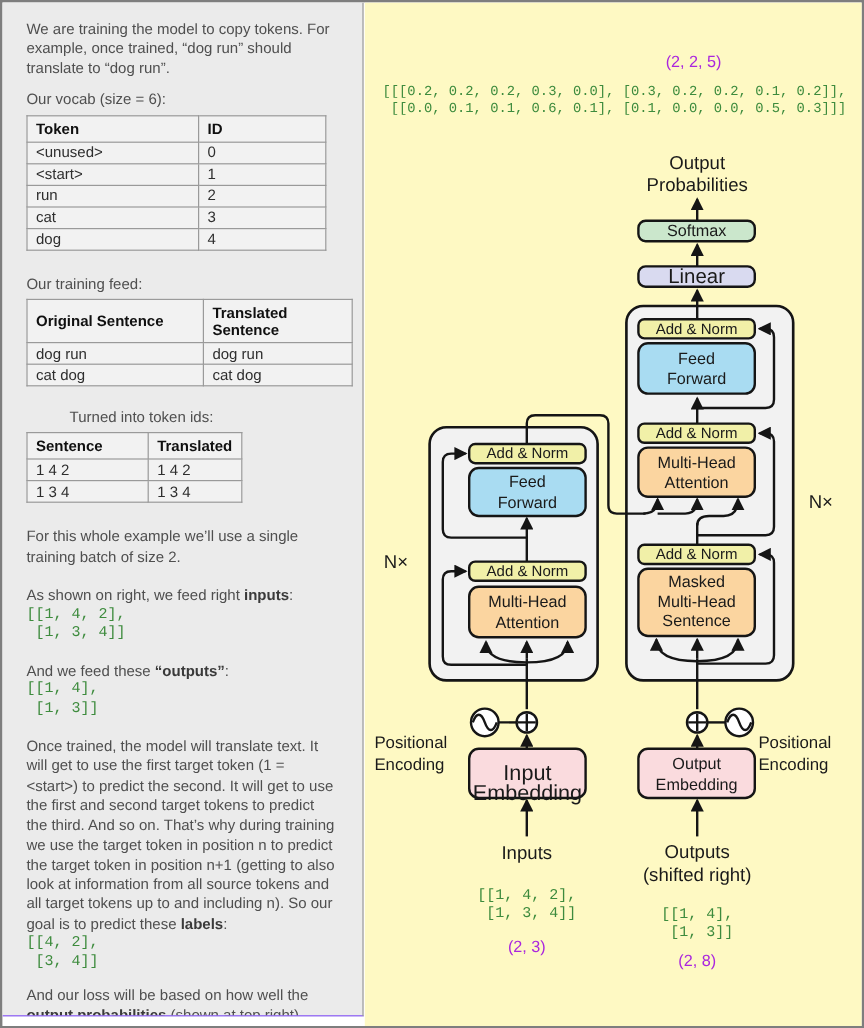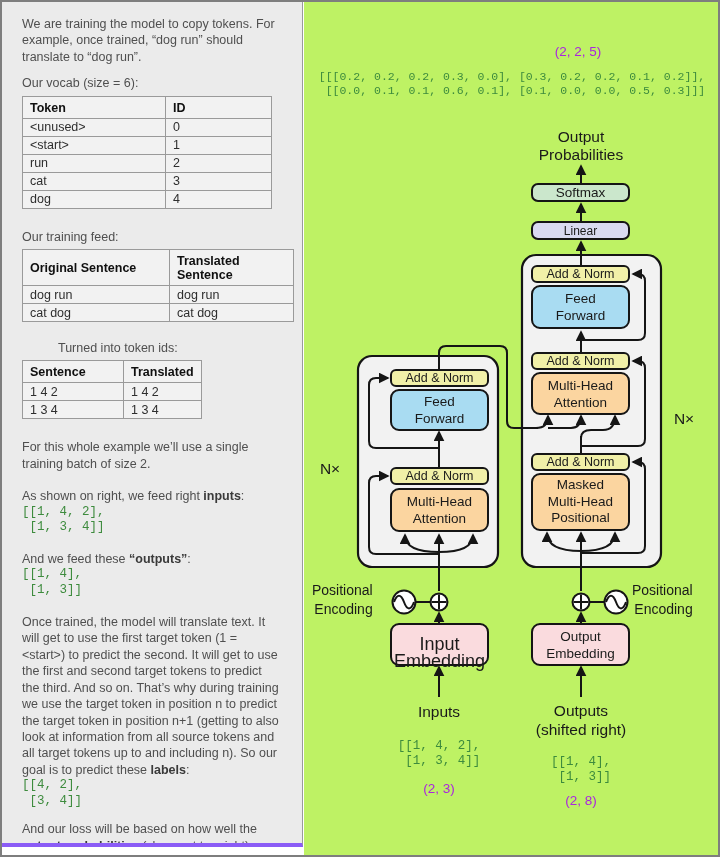--- a/index.html
+++ b/index.html
@@ -1,35 +1,35 @@
 <!DOCTYPE html>
 <html><head>
 <meta charset="utf-8">
 <style>
   html,body{margin:0;padding:0;background:#fff;}
   .frame{position:relative;width:720px;height:857px;border:2px solid #7e7e7e;box-sizing:border-box;background:#fff;font-family:"Liberation Sans",sans-serif;overflow:hidden;}
   
-  .left-panel{position:absolute;left:0;top:0;width:301px;height:845px;background:#ebebeb;border-right:1px solid #9a9a9a;border-bottom:4px solid #8b5cf6;box-sizing:border-box;padding:14px 20px 0 20px;overflow:hidden;color:#4f4f4f;font-size:12.5px;line-height:16.4px;}
+  .left-panel{position:absolute;left:0;top:0;width:301px;height:845px;background:#ebebeb;border-right:1px solid #9a9a9a;border-bottom:1px solid #8b5cf6;box-sizing:border-box;padding:14px 20px 0 20px;overflow:hidden;color:#4f4f4f;font-size:12.5px;line-height:16.4px;}
   .para{margin:0;}
   .para b{color:#3a3a3a;}
   .caption{margin:0;}
   .mt10{margin-top:10px;} .mt14{margin-top:14px;} .mt15{margin-top:15px;} .mt16{margin-top:16px;} .mt18{margin-top:18px;margin-left:36px;} .mt20{margin-top:20px;} .mt12{margin-top:12px;}
   table.dt{border-collapse:collapse;margin-top:4px;background:#f2f2f2;}
   table.dt th,table.dt td{border:1px solid #9a9a9a;padding:1.5px 7px;font-size:12.5px;line-height:14px;text-align:left;}
   table.dt th{color:#101010;font-weight:bold;padding-top:4px;padding-bottom:3px;}
   table.dt td{color:#2e2e2e;}
   .code{font-family:"Liberation Mono","DejaVu Sans Mono",monospace;color:#3d8b3d;font-size:12.5px;line-height:15.5px;white-space:pre;margin:0;}
   
-  .right-panel{position:absolute;left:302px;top:0;width:416px;height:853px;background:#bef264;}
+  .right-panel{position:absolute;left:302px;top:0;width:416px;height:853px;background:#fef9c3;}
   .right-panel svg{position:absolute;left:0;top:0;}
   .dlabel{position:absolute;display:flex;align-items:center;justify-content:center;text-align:center;white-space:pre-line;color:#1a1a1a;z-index:3;}
   .mono{font-family:"Liberation Mono","DejaVu Sans Mono",monospace;white-space:pre;}
   .green{color:#3d8b3d;}
   .purple{color:#aa26de;}
-  .leftalign{justify-content:flex-start;text-align:right;}
+  .leftalign{justify-content:flex-start;text-align:left;margin-top:28px;}
 </style>
 </head>
 <body>
 
 <div class="frame">
 
   <div class="left-panel">
     <p class="para">We are training the model to copy tokens. For example, once trained, “dog run” should translate to “dog run”.</p>
 
     <p class="caption mt10">Our vocab (size = 6):</p>
@@ -203,32 +203,32 @@
       </g>
     </svg>
 
     <div class="dlabel mono purple" style="left:214px;top:40px;width:120px;height:18px;font-size:13.5px;font-family:'Liberation Sans',sans-serif">(2, 2, 5)</div>
     <div class="dlabel mono green" style="left:8px;top:66px;width:400px;height:32px;font-size:11.5px;line-height:14.5px">[[[0.2, 0.2, 0.2, 0.3, 0.0], [0.3, 0.2, 0.2, 0.1, 0.2]],
  [[0.0, 0.1, 0.1, 0.6, 0.1], [0.1, 0.0, 0.0, 0.5, 0.3]]]</div>
 
     <div class="dlabel" style="left:207px;top:124px;width:140px;height:40px;font-size:15.5px;line-height:18px">Output
 Probabilities</div>
     <div class="dlabel" style="left:228px;top:182px;width:97px;height:17px;font-size:13.5px">Softmax</div>
-    <div class="dlabel" style="left:228px;top:220px;width:97px;height:17px;font-size:12px">Linear</div>
+    <div class="dlabel" style="left:228px;top:220px;width:97px;height:17px;font-size:17px">Linear</div>
 
     <div class="dlabel" style="left:228px;top:264px;width:97px;height:16px;font-size:12.5px">Add &amp; Norm</div>
     <div class="dlabel" style="left:228px;top:284px;width:97px;height:42px;font-size:13.5px;line-height:17px">Feed
 Forward</div>
     <div class="dlabel" style="left:228px;top:351px;width:97px;height:16px;font-size:12.5px">Add &amp; Norm</div>
     <div class="dlabel" style="left:228px;top:371px;width:97px;height:41px;font-size:13.5px;line-height:17px">Multi-Head
 Attention</div>
     <div class="dlabel" style="left:228px;top:452px;width:97px;height:16px;font-size:12.5px">Add &amp; Norm</div>
     <div class="dlabel" style="left:228px;top:472px;width:97px;height:56px;font-size:13.5px;line-height:16.5px">Masked
 Multi-Head
-Positional</div>
+Sentence</div>
 
     <div class="dlabel" style="left:87px;top:368px;width:97px;height:16px;font-size:12.5px">Add &amp; Norm</div>
     <div class="dlabel" style="left:87px;top:388px;width:97px;height:40px;font-size:13.5px;line-height:17px">Feed
 Forward</div>
     <div class="dlabel" style="left:87px;top:466px;width:97px;height:16px;font-size:12.5px">Add &amp; Norm</div>
     <div class="dlabel" style="left:87px;top:487px;width:97px;height:42px;font-size:13.5px;line-height:17px">Multi-Head
 Attention</div>
 
     <div class="dlabel" style="left:6px;top:458px;width:40px;height:18px;font-size:15.5px">N×</div>
     <div class="dlabel" style="left:360px;top:408px;width:40px;height:18px;font-size:15.5px">N×</div>

